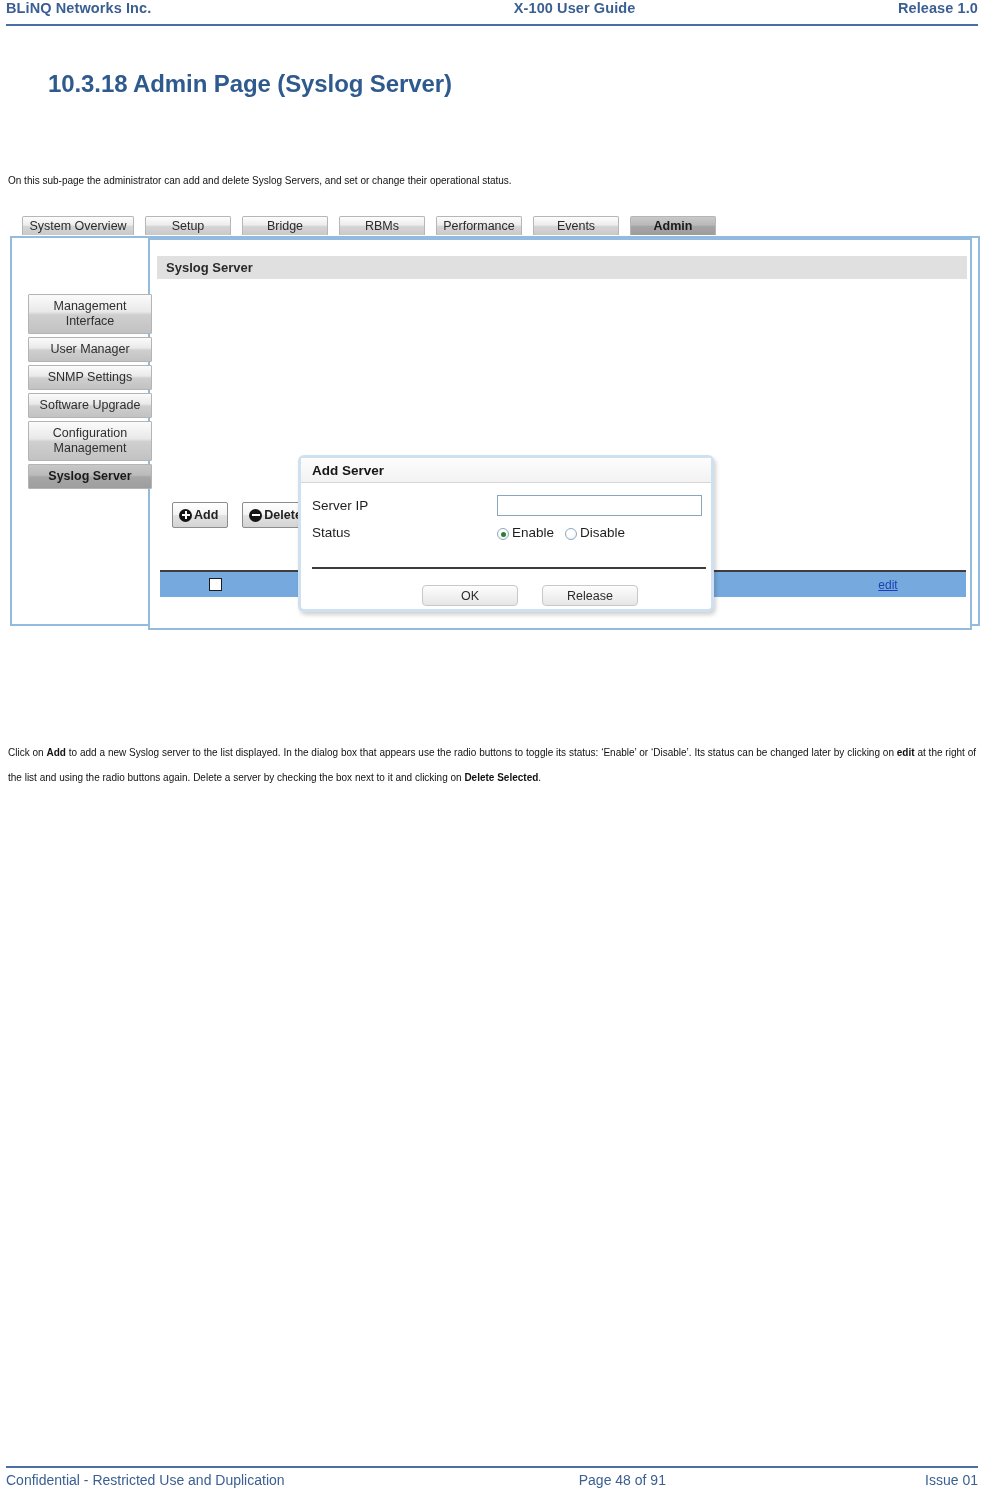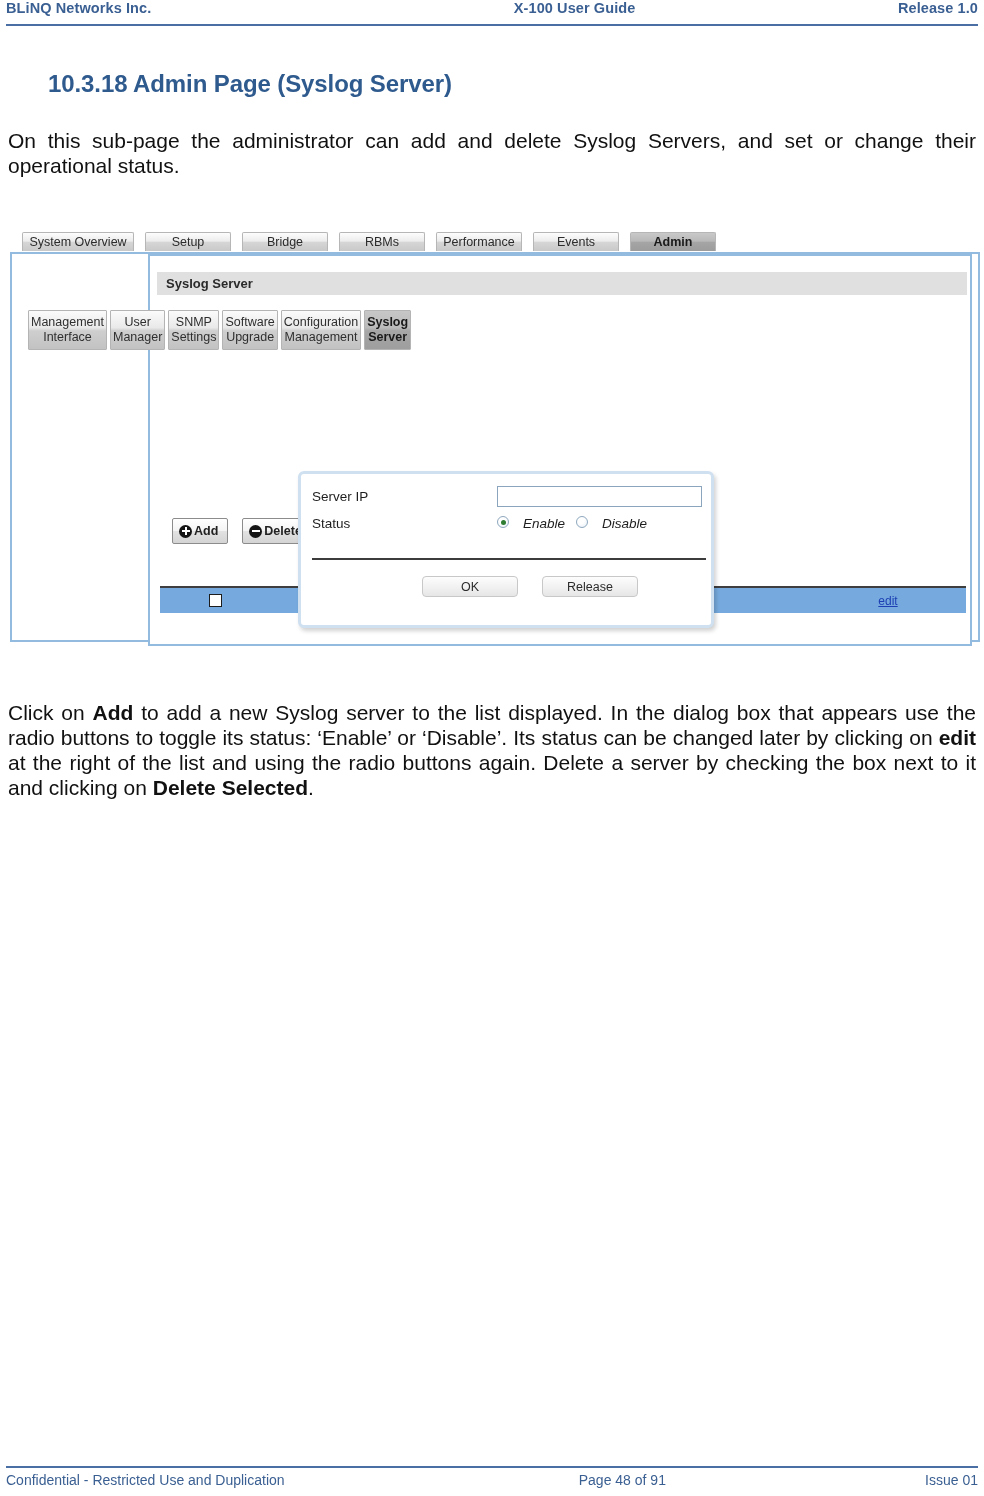--- a/index.html
+++ b/index.html
@@ -49,35 +49,36 @@
     font-weight: bold;
     color: #2e5a8e;
     letter-spacing: -.1px;
   }
 
   
   .para {
     position: absolute;
     left: 8px;
     width: 968px;
-    font-size: 21px;
+    font-size: 10px;
     line-height: 25px;
     color: #111;
     text-align: justify;
     text-justify: inter-word;
+    margin-top: 40px;
   }
   .para b { font-weight: bold; }
   .para-intro { top: 128px; }
   .para-outro { top: 700px; }
 
   
   .shot {
     position: absolute;
     left: 0px;
-    top: 228px;
+    top: 212px;
     width: 984px;
     height: 415px;
   }
 
   
   .tabbar {
     position: absolute;
     left: 22px;
     top: 4px;
     display: flex;
@@ -129,21 +130,21 @@
     background: #ffffff;
   }
 
   
   .sidebar {
     position: absolute;
     left: 28px;
     top: 82px;
     width: 111px;
     display: flex;
-    flex-direction: row;
+    flex-direction: column;
     gap: 3px;
     z-index: 4;
   }
   .side-item {
     width: 124px;
     box-sizing: border-box;
     text-align: center;
     font-size: 12.5px;
     color: #2f2f2f;
     padding: 4px 2px;
@@ -314,21 +315,21 @@
     width: 205px;
     height: 21px;
     border: 1px solid #8aa5bd;
     background: #ffffff;
     box-sizing: border-box;
     font-size: 12.5px;
     font-family: "Liberation Sans", sans-serif;
     padding: 0 3px;
   }
   .radio-grp { display: flex; align-items: center; gap: 11px; font-size: 13.5px; color:#1e1e1e; }
-  .radio-item { display: flex; align-items: flex-start; gap: 14px; font-style: italic; }
+  .radio-item { display: flex; align-items: flex-end; gap: 3px; }
   .radio {
     width: 12px; height: 12px;
     border-radius: 50%;
     border: 1px solid #8fa8be;
     background: radial-gradient(circle at 40% 35%, #ffffff 35%, #e6eef6 100%);
     box-sizing: border-box;
     position: relative;
     flex: 0 0 auto;
   }
   .radio.sel::after {
@@ -464,20 +465,23 @@
       </div>
       <div class="c-ip">192.168.5.131</div>
       <div class="c-st">enabled</div>
       <div class="c-act">
         <span class="editlink">edit</span>
       </div>
     </div>
   </div>
 
   <div class="dialog">
+    <div class="dlg-title">
+      <span>Add Server</span>
+    </div>
     <div class="dlg-body">
       <div class="dlg-row">
         <span class="dlg-label">Server IP</span>
         <input class="ip-input" type="text" value="" placeholder="" style="">
       </div>
       <div class="dlg-row">
         <span class="dlg-label">Status</span>
         <span class="radio-grp">
           <span class="radio-item">
             <span class="radio sel"></span>

